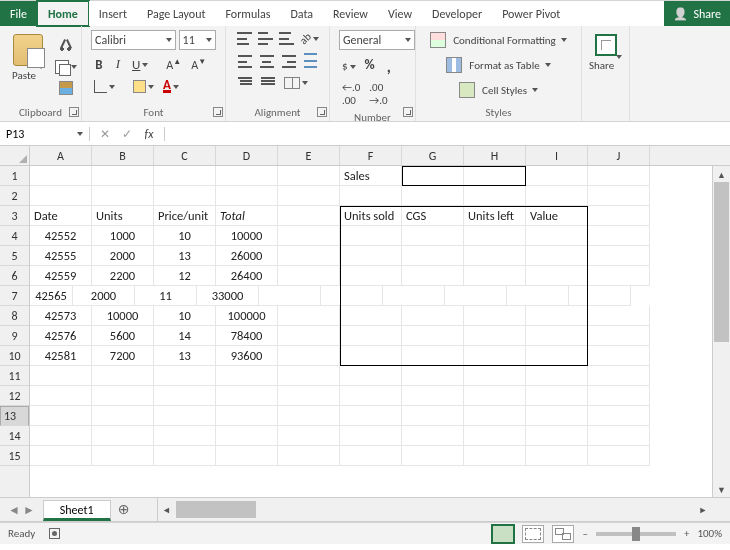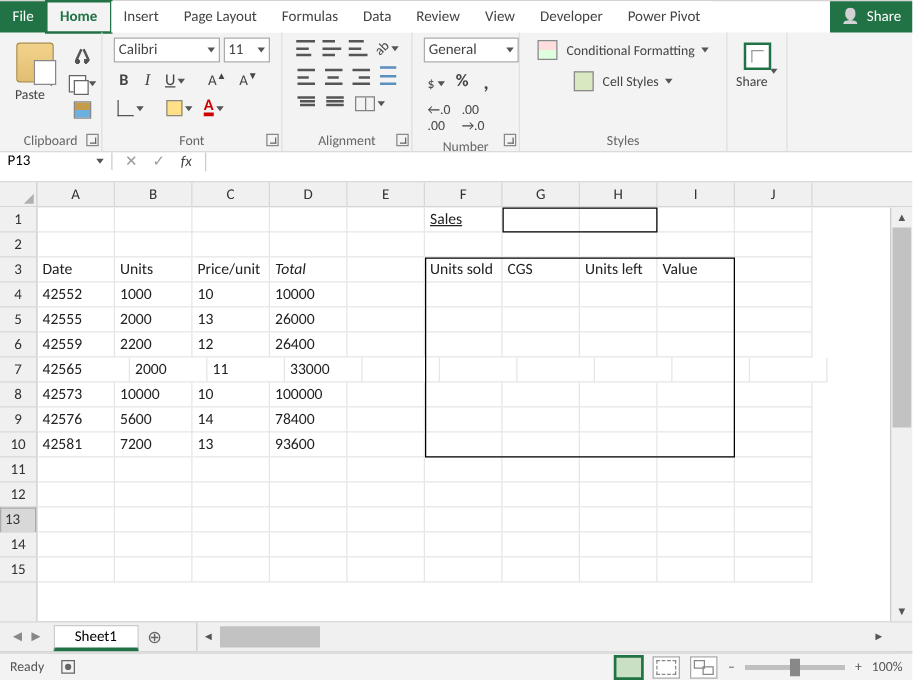--- a/index.html
+++ b/index.html
@@ -60,38 +60,38 @@
 
 .cfic{width:16px;height:16px;border:1px solid #888;background:linear-gradient(#fdd 50%,#dfd 50%)}
 .tblic{width:16px;height:16px;border:1px solid #888;background:linear-gradient(90deg,#9cbce2 33%,#fff 33%,#fff 66%,#9cbce2 66%),linear-gradient(#9cbce2 33%,#fff 33%,#fff 66%,#9cbce2 66%)}
 .cellic{width:16px;height:16px;border:1px solid #888;background:#d8e8c0}
 
 .cellsic{width:22px;height:22px;border:2px solid #217346;background:#fff;position:relative}
 .cellsic::before{content:'';position:absolute;inset:4px;border-top:1px solid #999;border-left:1px solid #999}
 .editic{width:22px;height:22px;position:relative}
 .editic::before{content:'🔍';font-size:16px;color:#217346}
 
-.fbar{height:24px;border-bottom:1px solid #ccc;display:flex;align-items:flex-start;font-size:12px;background:#fff}
+.fbar{height:24px;border-bottom:1px solid #ccc;display:flex;align-items:center;font-size:12px;background:#fff}
 .namebox{width:90px;border-right:1px solid #ccc;display:flex;align-items:center;padding:0 6px;justify-content:space-between}
 .fbtns{display:flex;align-items:center;gap:4px;padding:0 6px;border-right:1px solid #ccc;color:#999}
 .fbtns span{width:18px;text-align:center}
 .finput{flex:1;padding:0 6px;display:flex;align-items:center}
 
 .gridwrap{display:flex;height:332px;border-bottom:1px solid #ccc;position:relative;background:#fff}
 .corner{width:30px;height:20px;background:#f0f0f0;border-right:1px solid #ccc;border-bottom:1px solid #ccc;position:relative}
 .corner::after{content:'';position:absolute;right:2px;bottom:2px;width:0;height:0;border-left:8px solid transparent;border-bottom:8px solid #b0b0b0}
 .colheads{display:flex;height:20px;background:#f0f0f0;border-bottom:1px solid #ccc;flex:1}
 .colheads div{border-right:1px solid #d8d8d8;text-align:center;font-size:12px;color:#333;line-height:20px}
 .rowheads{width:30px;background:#f0f0f0;border-right:1px solid #ccc}
 .rowheads div{height:20px;border-bottom:1px solid #d8d8d8;text-align:center;font-size:12px;color:#333;line-height:20px}
 .rowheads div.sel{background:#d8d8d8}
 .cells{position:relative;flex:1}
 .crow{display:flex;height:20px}
 .cell{border-right:1px solid #e6e6e6;border-bottom:1px solid #e6e6e6;height:20px;font-size:12.5px;padding:0 4px;line-height:20px;overflow:hidden;white-space:nowrap;color:#222}
-.cell.r{text-align:left}
+.cell.r{text-align:center}
 .active{outline:2px solid #217346;outline-offset:-1px;background:#fff}
 .gridborder{position:absolute;border:1.5px solid #000;pointer-events:none}
 .vscroll{width:18px;background:#f0f0f0;border-left:1px solid #ccc;position:relative}
 .vscroll .thumb{position:absolute;left:1px;right:1px;top:16px;height:160px;background:#c2c2c2}
 .vscroll .ar{position:absolute;left:0;right:0;height:16px;display:flex;align-items:center;justify-content:center;color:#555;font-size:9px}
 
 .sheetbar{height:24px;display:flex;align-items:stretch;border-bottom:1px solid #ccc;font-size:12px;background:#f0f0f0}
 .sheetnav{display:flex;align-items:center;gap:3px;padding:0 8px;color:#888}
 .sheettab{background:#fff;border-top:1px solid #ccc;border-right:1px solid #ccc;border-left:1px solid #ccc;padding:0 16px;display:flex;align-items:center;border-bottom:3px solid #217346;margin-top:2px}
 .addsheet{width:26px;display:flex;align-items:center;justify-content:center;color:#666;font-size:14px}
@@ -312,20 +312,25 @@
     </div>
     <div class="group-label">Number</div>
     <div class="dlg"></div>
   </div>
 
   <div class="group" style="width:166px">
     <div class="col" style="gap:5px">
       <div class="row btn">
           <span class="cfic"></span>
           <span style="margin-left:4px">Conditional Formatting</span>
+          <span class="dd"></span>
+        </div>
+      <div class="row btn">
+          <span class="tblic"></span>
+          <span style="margin-left:4px">Format as Table</span>
           <span class="dd"></span>
         </div>
       <div class="row btn">
           <span class="cellic"></span>
           <span style="margin-left:4px">Cell Styles</span>
           <span class="dd"></span>
         </div>
     </div>
     <div class="group-label">Styles</div>
   </div>
@@ -390,21 +395,21 @@
       <div>14</div>
       <div>15</div>
     </div>
   <div class="cells" id="cells">
       <div class="crow">
         <div class="cell" style="width: 62px;"></div>
         <div class="cell" style="width: 62px;"></div>
         <div class="cell" style="width: 62px;"></div>
         <div class="cell" style="width: 62px;"></div>
         <div class="cell" style="width: 62px;"></div>
-        <div class="cell" style="width: 62px; text-decoration: underline;">Sales</div>
+        <div class="cell" style="width: 62px;">Sales</div>
         <div class="cell" style="width: 62px;"></div>
         <div class="cell" style="width: 62px;"></div>
         <div class="cell" style="width: 62px;"></div>
         <div class="cell" style="width: 62px;"></div>
       </div>
       <div class="crow">
         <div class="cell" style="width: 62px;"></div>
         <div class="cell" style="width: 62px;"></div>
         <div class="cell" style="width: 62px;"></div>
         <div class="cell" style="width: 62px;"></div>
@@ -457,21 +462,21 @@
         <div class="cell r" style="width: 62px;">12</div>
         <div class="cell r" style="width: 62px;">26400</div>
         <div class="cell" style="width: 62px;"></div>
         <div class="cell" style="width: 62px;"></div>
         <div class="cell" style="width: 62px;"></div>
         <div class="cell" style="width: 62px;"></div>
         <div class="cell" style="width: 62px;"></div>
         <div class="cell" style="width: 62px;"></div>
       </div>
       <div class="crow">
-        <div class="cell r" style="width: 74px;">42565</div>
+        <div class="cell r" style="width: 43px;">42565</div>
         <div class="cell r" style="width: 62px;">2000</div>
         <div class="cell r" style="width: 62px;">11</div>
         <div class="cell r" style="width: 62px;">33000</div>
         <div class="cell" style="width: 62px;"></div>
         <div class="cell" style="width: 62px;"></div>
         <div class="cell" style="width: 62px;"></div>
         <div class="cell" style="width: 62px;"></div>
         <div class="cell" style="width: 62px;"></div>
         <div class="cell" style="width: 62px;"></div>
       </div>

